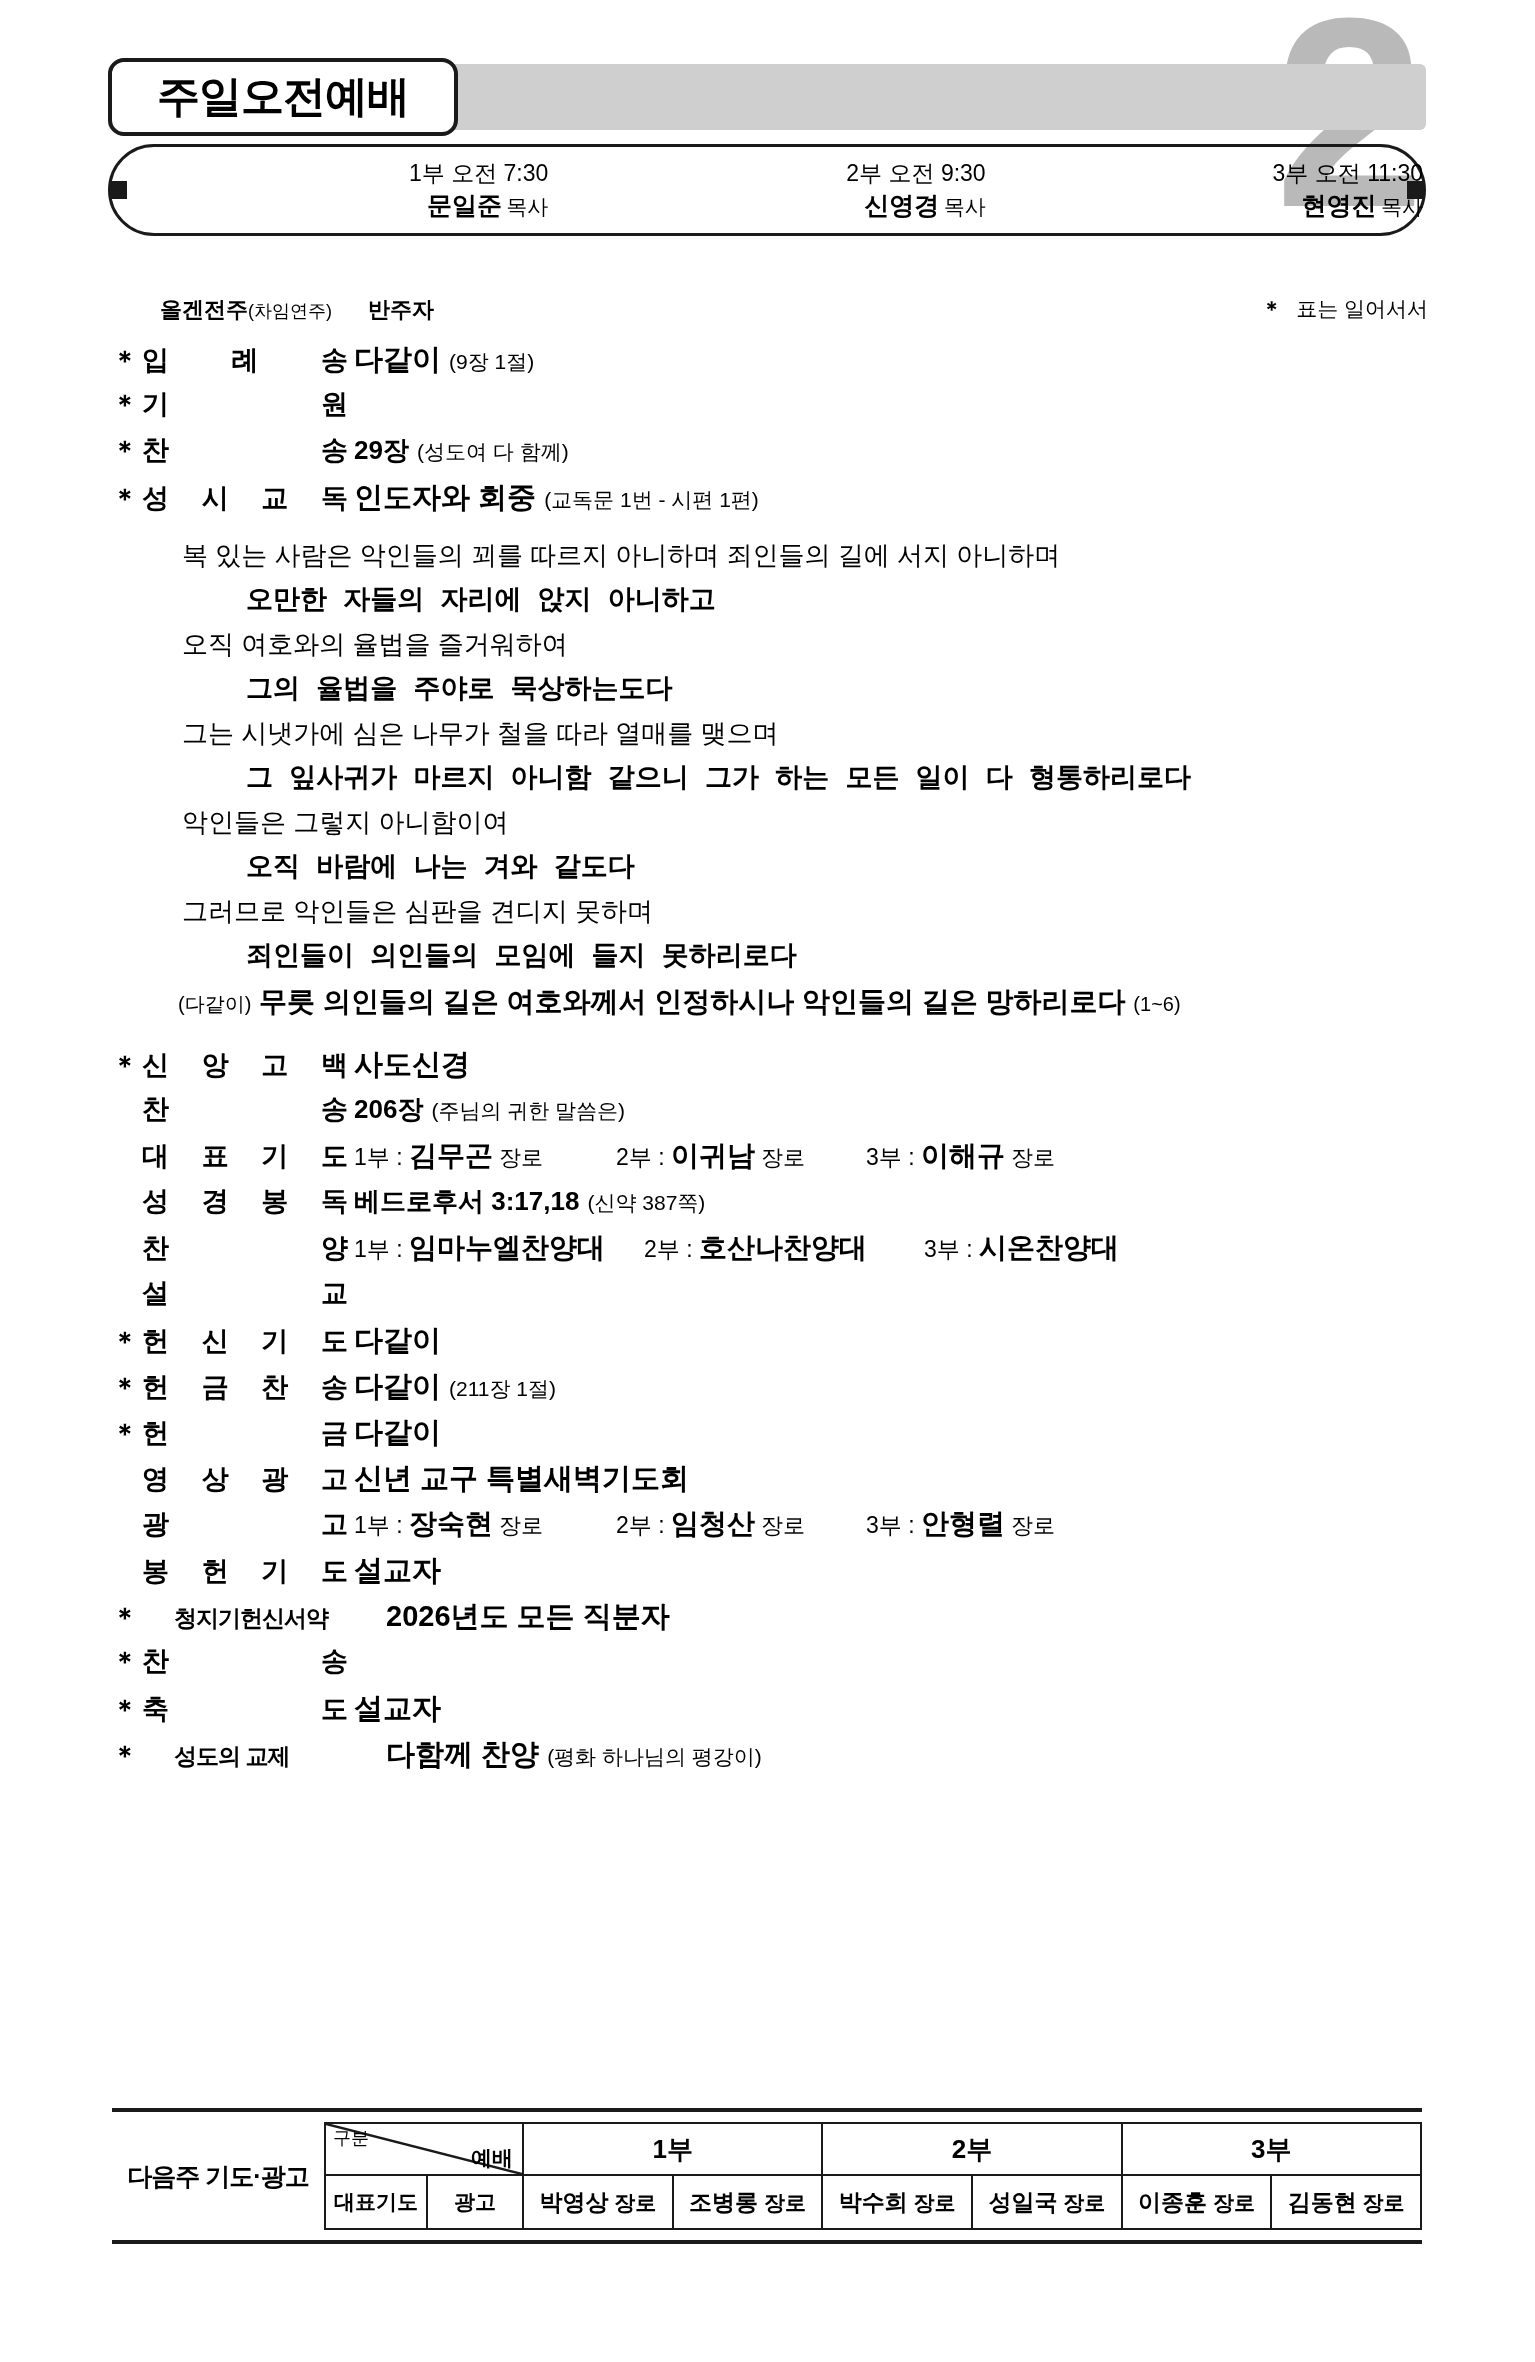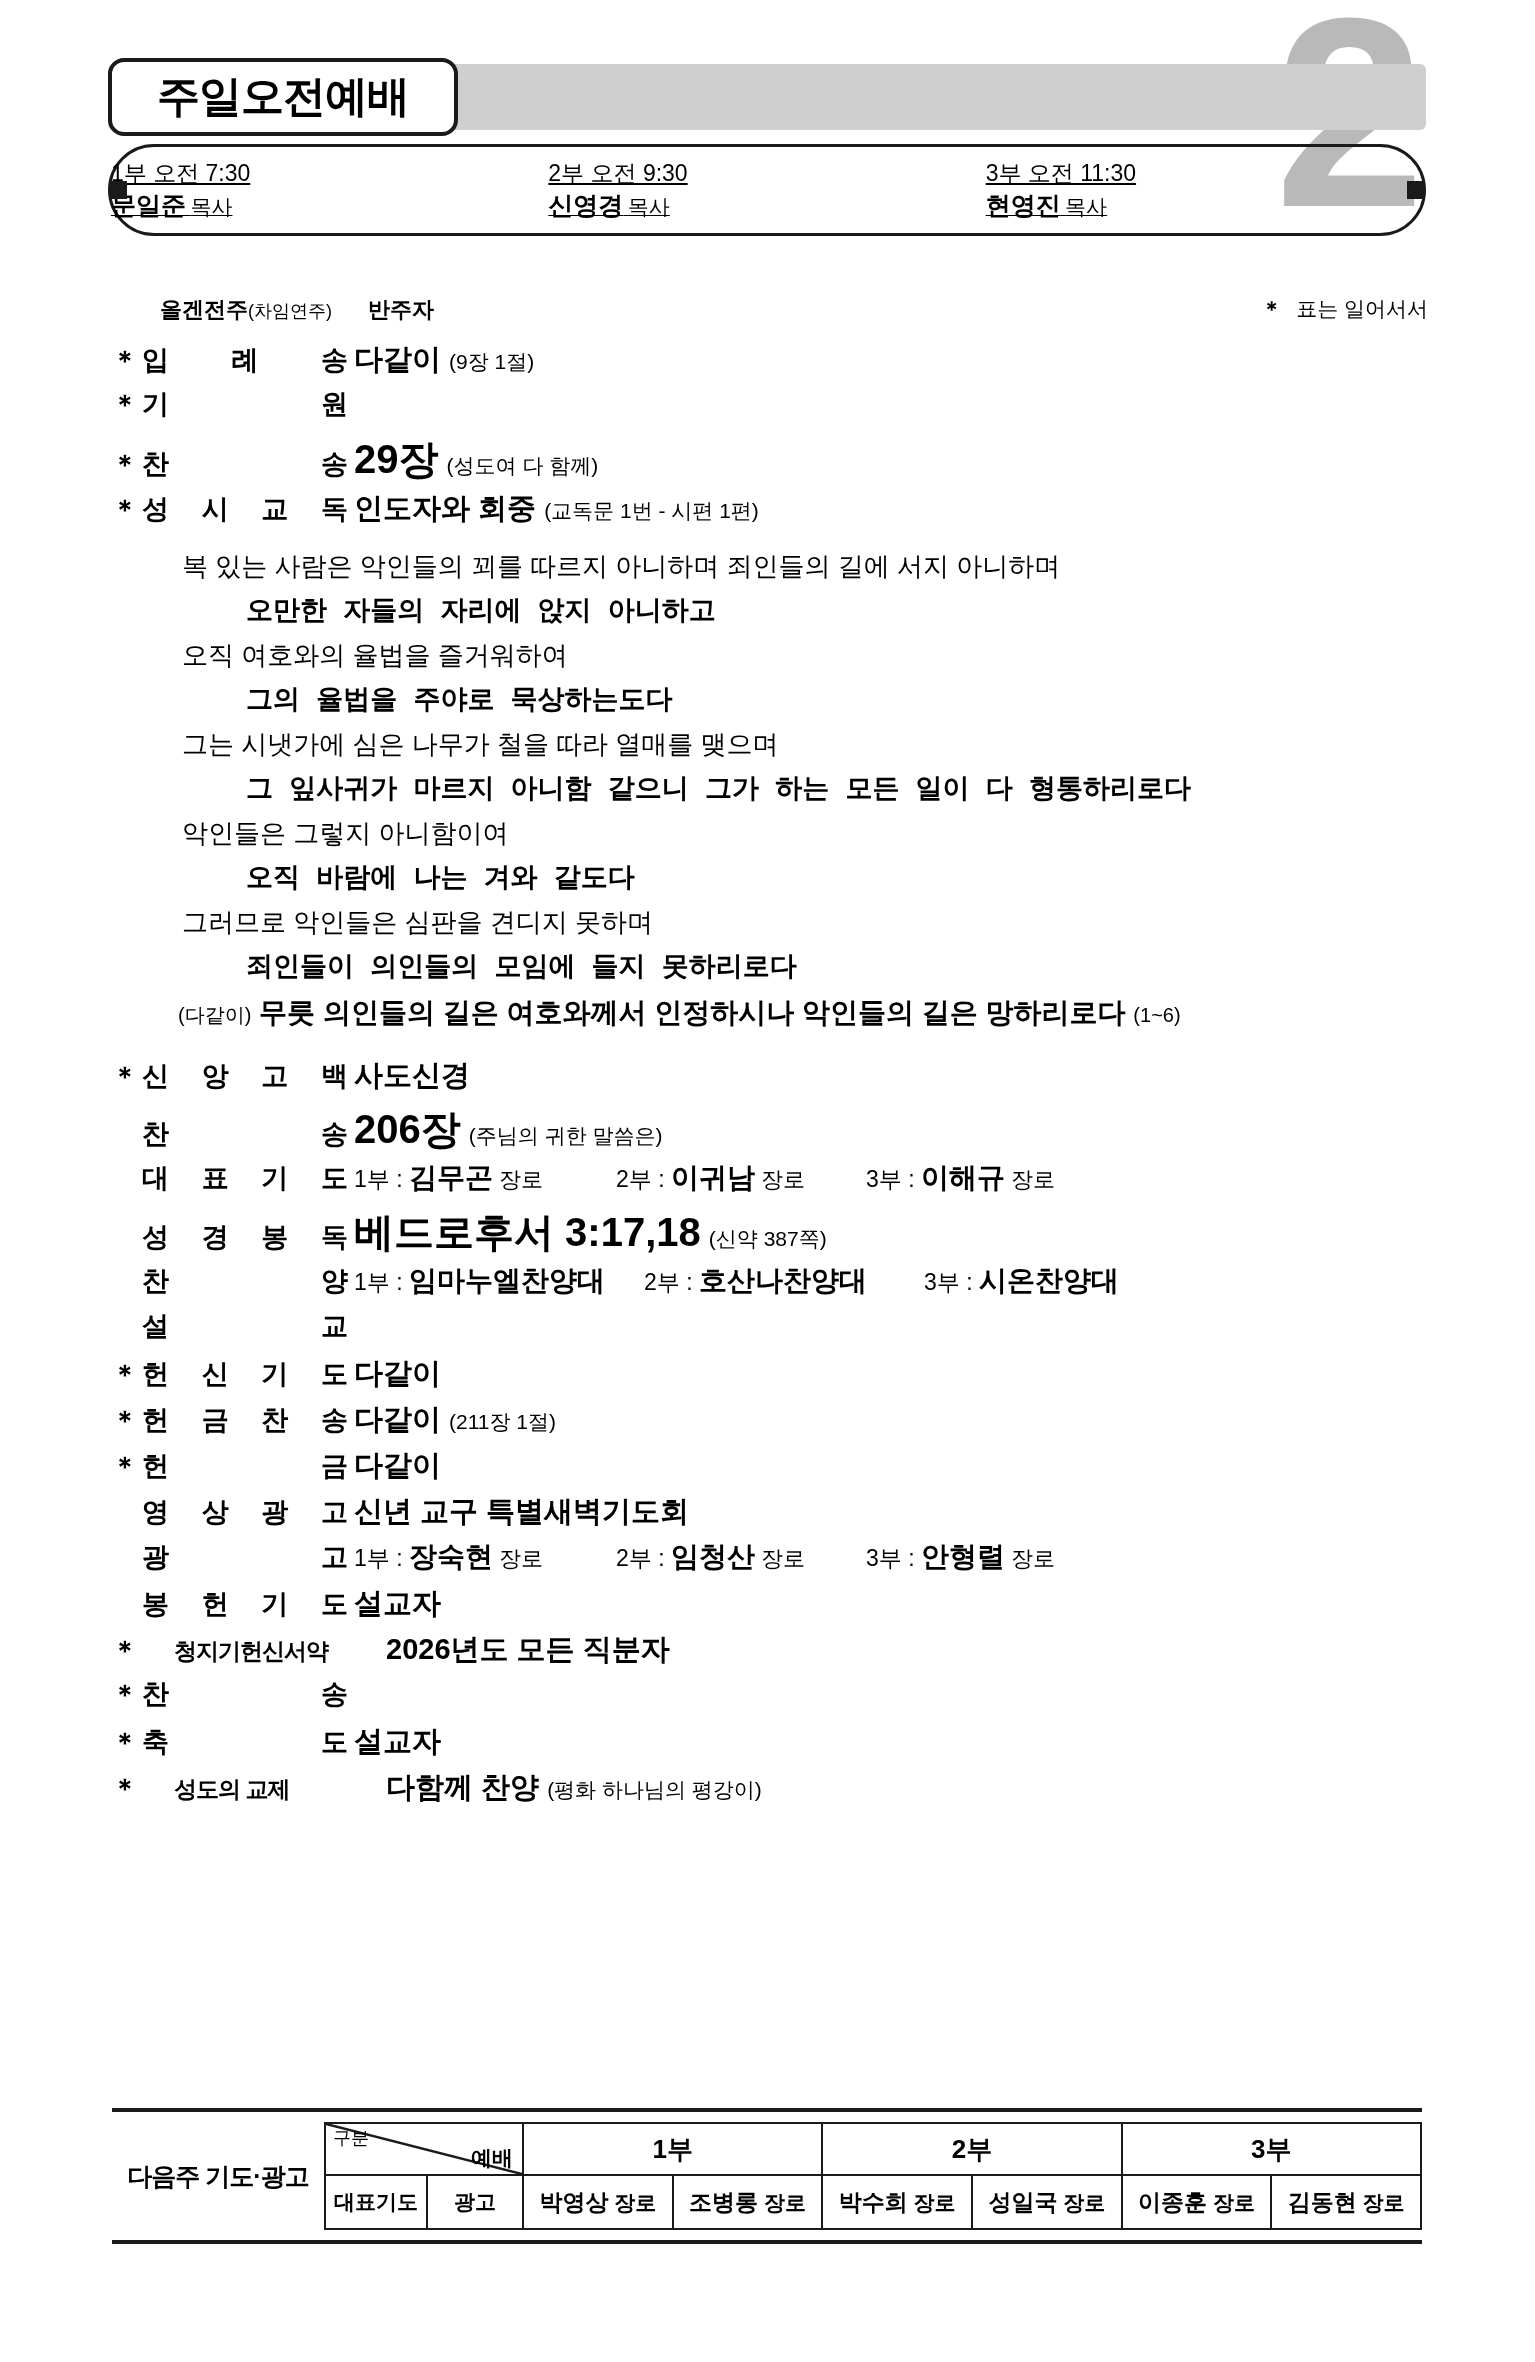--- a/index.html
+++ b/index.html
@@ -94,23 +94,22 @@
     width: 18px;
     height: 18px;
     background: #1a1a1a;
     top: 34px;
   }
   .svc-tab.left { left: -2px; }
   .svc-tab.right { right: -2px; }
 
   .svc {
     flex: 1;
-    text-align: left;
+    text-align: right;
     line-height: 1.28;
-    text-decoration: underline;
   }
   .svc .svc-time {
     font-size: 23px;
     font-weight: 500;
   }
   .svc .svc-name {
     font-size: 25px;
     font-weight: bold;
   }
   .svc .svc-role {
@@ -188,21 +187,21 @@
     flex: 1 1 auto;
     font-size: 29px;
     font-weight: bold;
     white-space: nowrap;
   }
   .value-col .paren {
     font-size: 21px;
     font-weight: normal;
   }
   .value-col .num-big {
-    font-size: 40px;
+    font-size: 26px;
     font-weight: bold;
     margin-top: 44px;
   }
   .value-col .pastor {
     font-size: 23px;
     font-weight: normal;
   }
 
   .three-part {
     display: flex;

